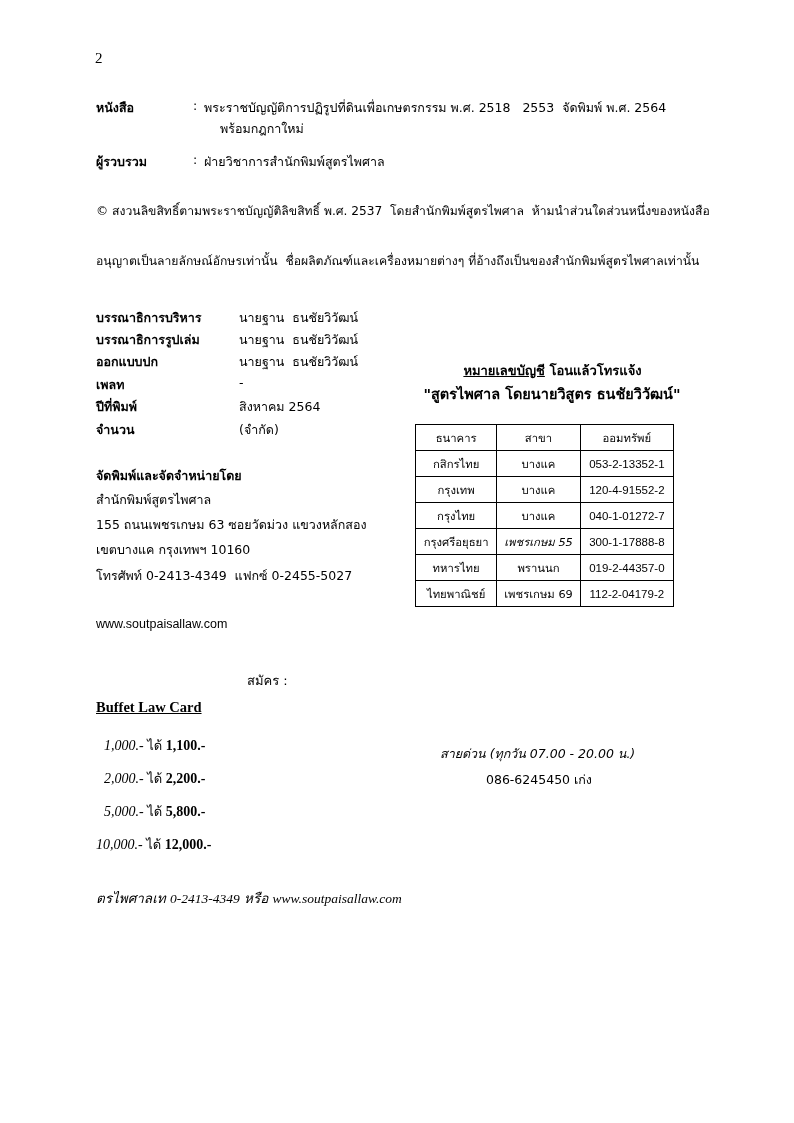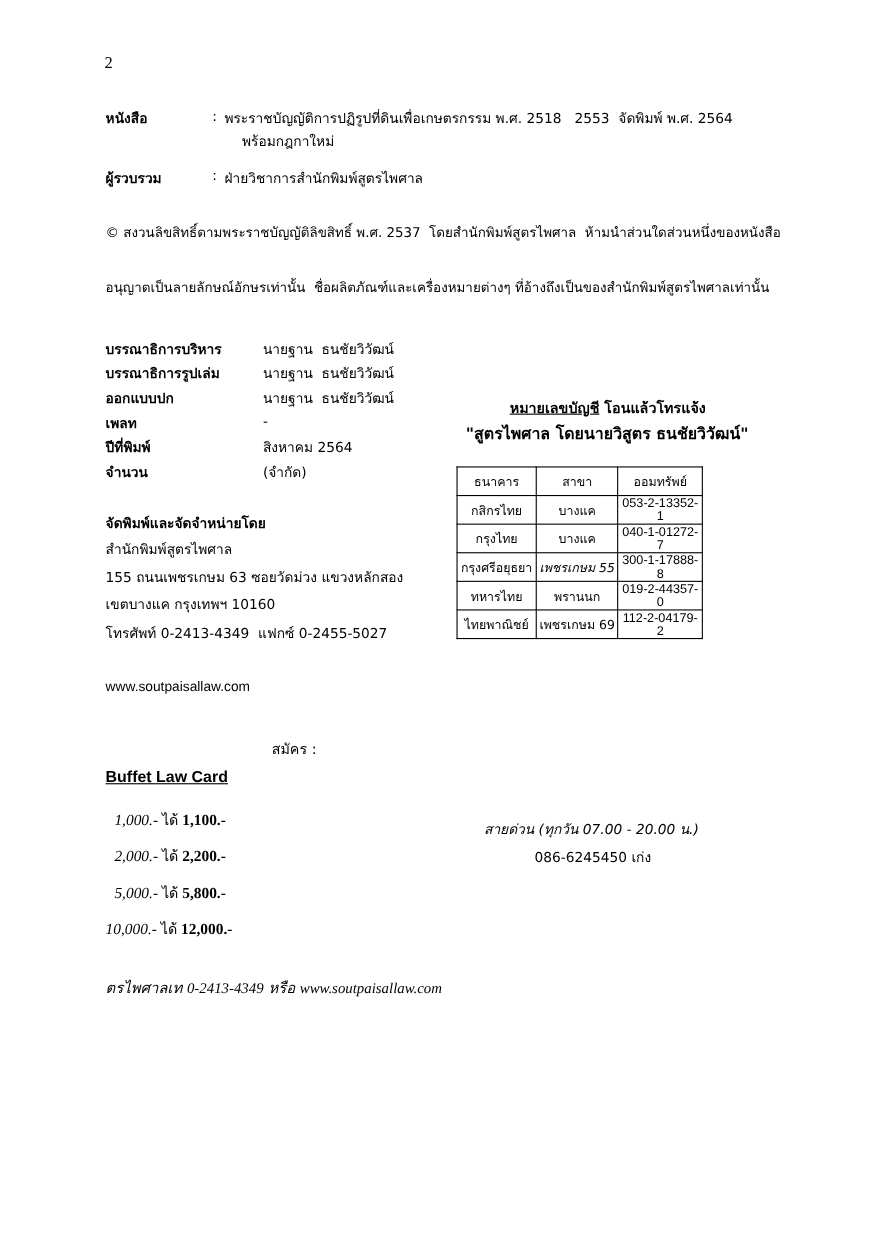--- a/index.html
+++ b/index.html
@@ -72,21 +72,21 @@
     left: 412px; top: 382px;
     width: 280px;
     text-align: center;
     font-size: 14.5px;
     font-weight: bold;
     font-family: "DejaVu Sans", sans-serif;
   }
   table.bank {
     position: absolute;
     left: 415px; top: 424px;
-    width: 224px;
+    width: 259px;
     border-collapse: collapse;
     font-family: "DejaVu Sans", sans-serif;
   }
   table.bank td, table.bank th {
     border: 1px solid #000000;
     font-size: 11.3px;
     font-weight: normal;
     text-align: center;
     height: 25px;
     padding: 0 2px;
@@ -100,21 +100,21 @@
     font-size: 11.5px;
   }
   table.bank td.branch-it { font-style: italic; }
 
   
   .buffet-title {
     position: absolute;
     left: 96px; top: 699px;
     font-size: 14.5px;
     font-weight: bold;
-    font-family: Liberation Sans, sans-serif;
+    font-family: Liberation Serif, serif;
     text-decoration: underline;
   }
   .buffet-title-th {
     position: absolute;
     left: 219px; top: 670px;
     font-size: 13px;
     font-family: "DejaVu Sans", sans-serif;
     margin-left: 28px;
   }
   .tier {
@@ -205,20 +205,25 @@
         <th>ออมทรัพย์</th>
       </tr>
     </thead>
     <tbody id="bank-body">
         <tr>
           <td>กสิกรไทย</td>
           <td>บางแค</td>
           <td class="acct">053-2-13352-1</td>
         </tr>
         <tr>
+          <td>กรุงเทพ</td>
+          <td>บางแค</td>
+          <td class="acct">120-4-91552-2</td>
+        </tr>
+        <tr>
           <td>กรุงไทย</td>
           <td>บางแค</td>
           <td class="acct">040-1-01272-7</td>
         </tr>
         <tr>
           <td>กรุงศรีอยุธยา</td>
           <td class="branch-it">เพชรเกษม 55</td>
           <td class="acct">300-1-17888-8</td>
         </tr>
         <tr>

